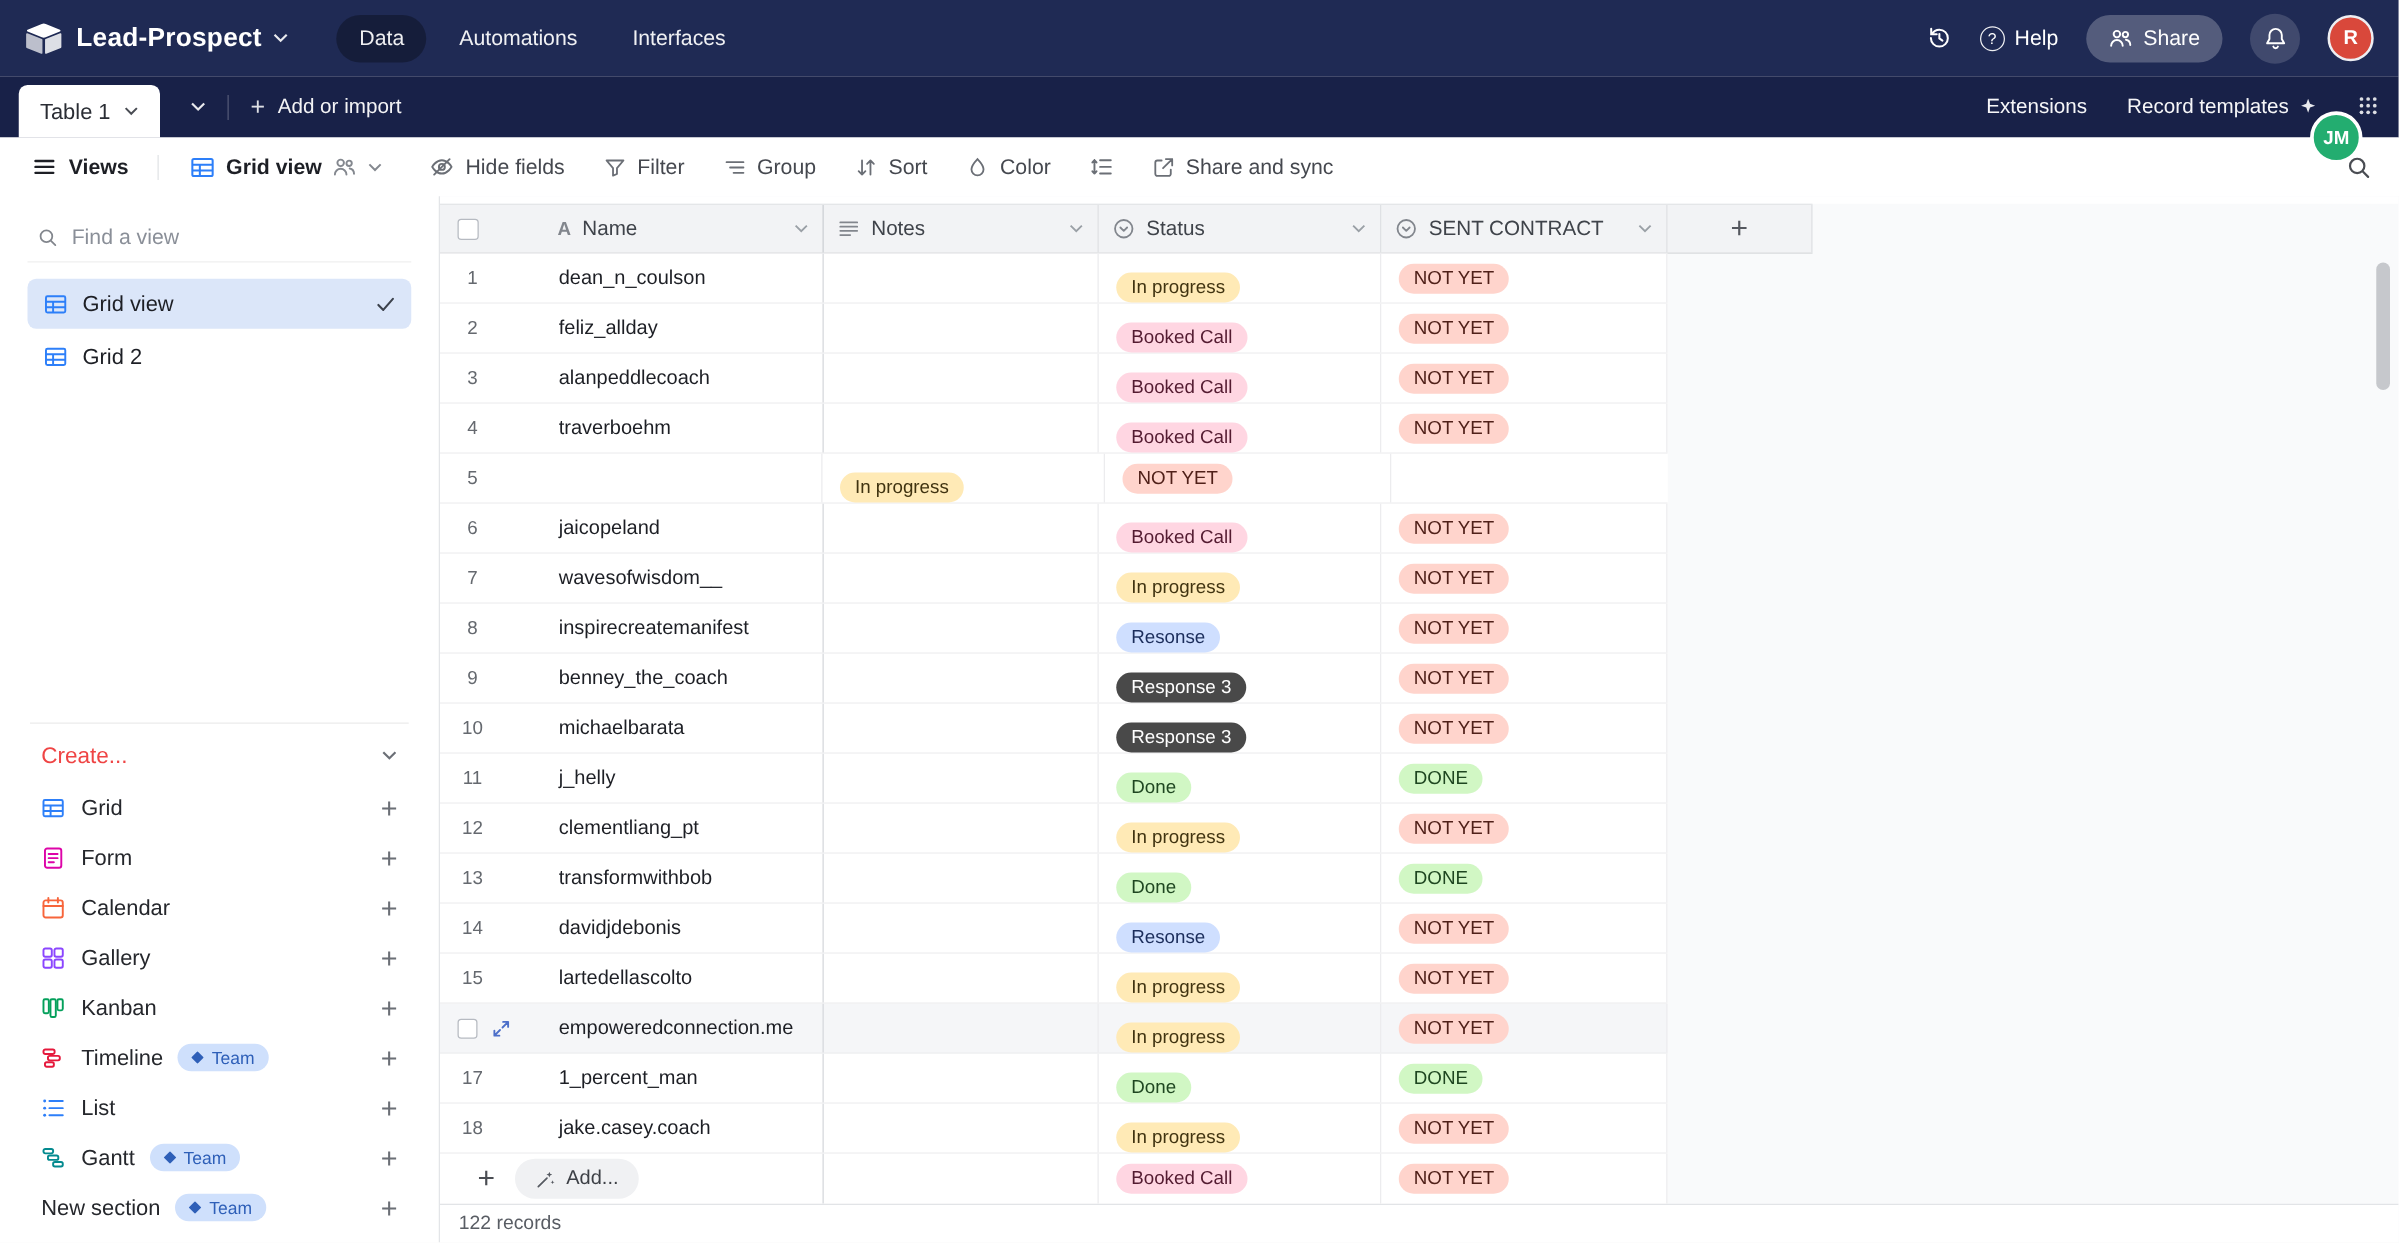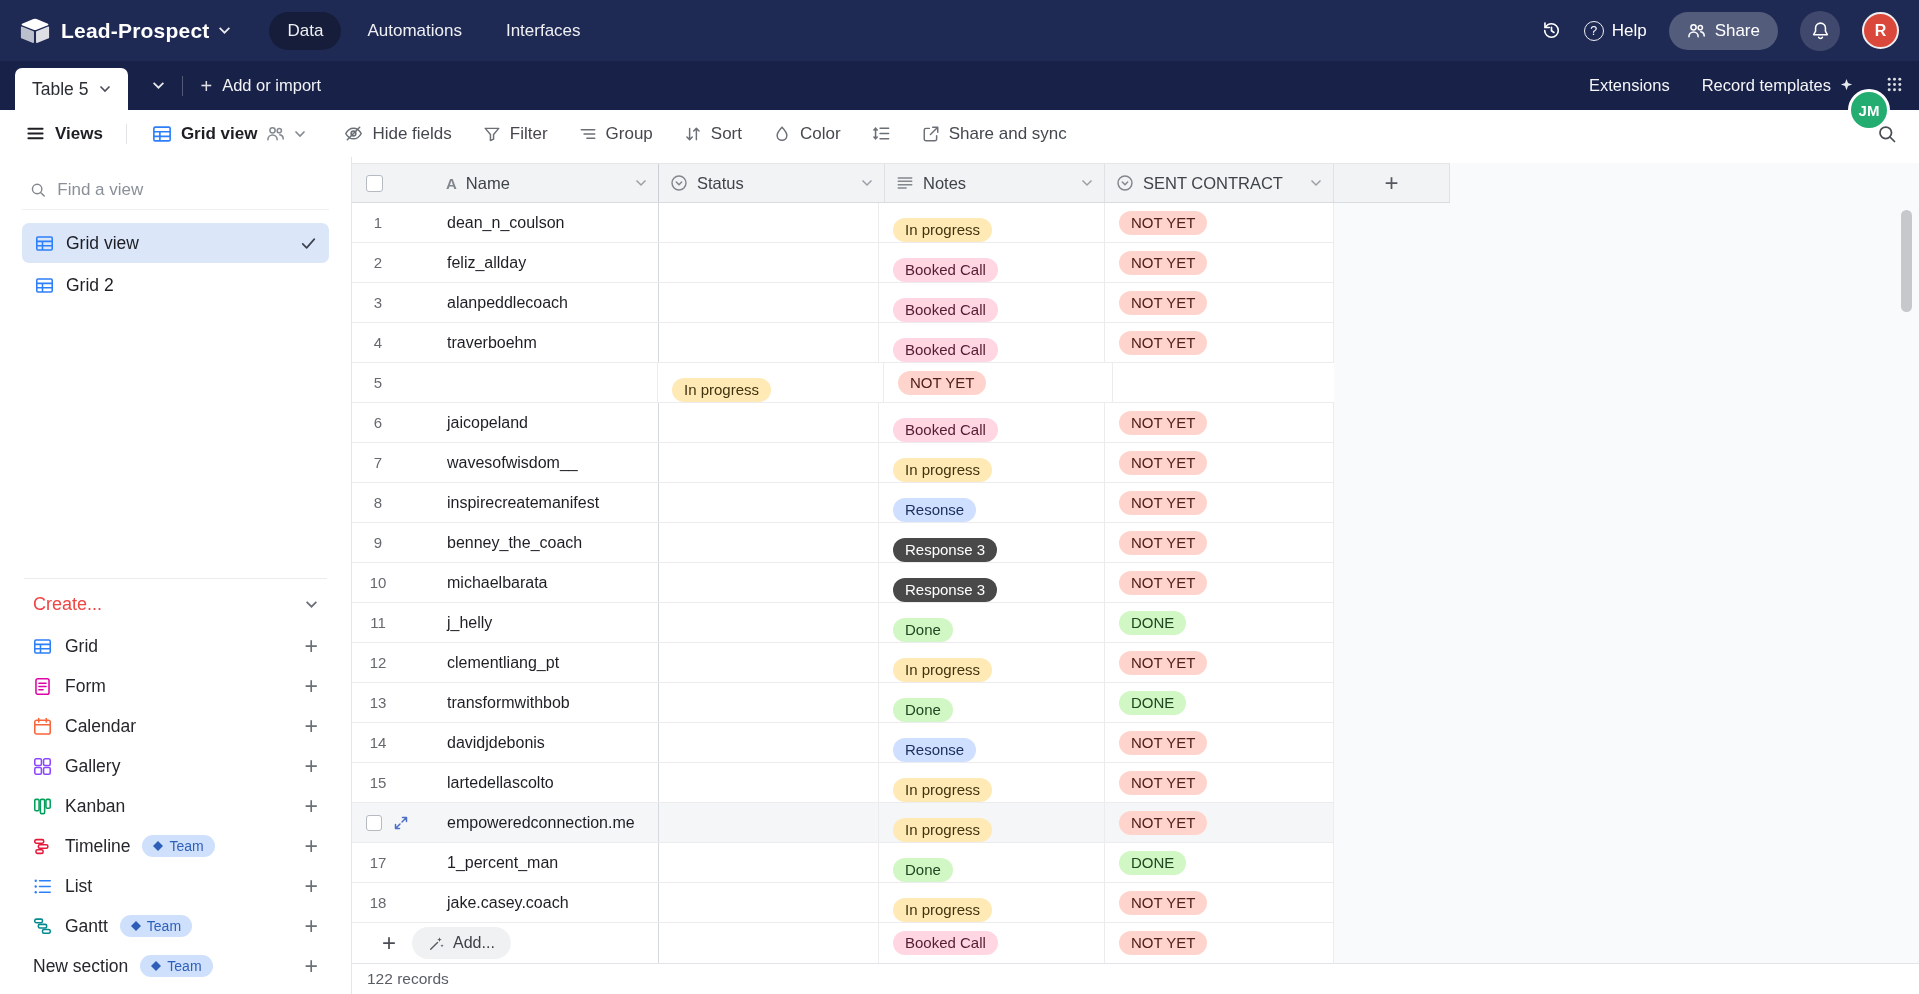--- a/index.html
+++ b/index.html
@@ -149,21 +149,21 @@
           <path d="M8 1.8a4.2 4.2 0 0 0-4.2 4.2v2.7L2.2 11.6h11.6L12.2 8.7V6A4.2 4.2 0 0 0 8 1.8z"></path>
           <path d="M6.4 13.8a1.7 1.7 0 0 0 3.2 0"></path>
         </svg>
     </span>
     <span class="avatar">R</span>
   </div>
 </header>
 
 <div class="tabbar">
   <div class="table-tab">
-    <span>Table 5</span>
+    <span>Table 1</span>
     <svg width="12" height="8" viewBox="0 0 12 8" fill="none" stroke="#4a4d54" stroke-width="1.6">
         <path d="M1.5 1.5 6 6l4.5-4.5"></path>
       </svg>
   </div>
   <span class="tab-list-chev">
     <svg width="13" height="9" viewBox="0 0 12 8" fill="none" stroke="rgba(255,255,255,.9)" stroke-width="1.6">
         <path d="M1.5 1.5 6 6l4.5-4.5"></path>
       </svg>
   </span>
   <span class="tabbar-sep"></span>
@@ -423,43 +423,43 @@
       </div>
       <div class="hcell h-name">
         <span class="ficon-a">A</span>
         <span>Name</span>
         <span class="h-chev">
             <svg width="12" height="8" viewBox="0 0 12 8" fill="none" stroke="#9aa0a6" stroke-width="1.5">
               <path d="M1.5 1.5 6 6l4.5-4.5"></path>
             </svg>
           </span>
       </div>
+      <div class="hcell h-notes">
+        <svg width="18" height="18" viewBox="0 0 16 16" fill="none" stroke="#82868d" stroke-width="1.3" stroke-linecap="round">
+            <path d="M2 3.5h12M2 6.5h12M2 9.5h12M2 12.5h7"></path>
+          </svg>
+        <span>Notes</span>
+        <span class="h-chev">
+            <svg width="12" height="8" viewBox="0 0 12 8" fill="none" stroke="#9aa0a6" stroke-width="1.5">
+              <path d="M1.5 1.5 6 6l4.5-4.5"></path>
+            </svg>
+          </span>
+      </div>
       <div class="hcell h-status">
         <svg width="18" height="18" viewBox="0 0 16 16" fill="none" stroke="#82868d" stroke-width="1.3" stroke-linecap="round" stroke-linejoin="round">
             <circle cx="8" cy="8" r="6.2"></circle>
             <path d="M5.6 7.1 8 9.5l2.4-2.4"></path>
           </svg>
         <span>Status</span>
         <span class="h-chev">
             <svg width="12" height="8" viewBox="0 0 12 8" fill="none" stroke="#9aa0a6" stroke-width="1.5">
               <path d="M1.5 1.5 6 6l4.5-4.5"></path>
             </svg>
           </span>
       </div>
-      <div class="hcell h-notes">
-        <svg width="18" height="18" viewBox="0 0 16 16" fill="none" stroke="#82868d" stroke-width="1.3" stroke-linecap="round">
-            <path d="M2 3.5h12M2 6.5h12M2 9.5h12M2 12.5h7"></path>
-          </svg>
-        <span>Notes</span>
-        <span class="h-chev">
-            <svg width="12" height="8" viewBox="0 0 12 8" fill="none" stroke="#9aa0a6" stroke-width="1.5">
-              <path d="M1.5 1.5 6 6l4.5-4.5"></path>
-            </svg>
-          </span>
-      </div>
       <div class="hcell h-sent">
         <svg width="18" height="18" viewBox="0 0 16 16" fill="none" stroke="#82868d" stroke-width="1.3" stroke-linecap="round" stroke-linejoin="round">
             <circle cx="8" cy="8" r="6.2"></circle>
             <path d="M5.6 7.1 8 9.5l2.4-2.4"></path>
           </svg>
         <span>SENT CONTRACT</span>
         <span class="h-chev">
             <svg width="12" height="8" viewBox="0 0 12 8" fill="none" stroke="#9aa0a6" stroke-width="1.5">
               <path d="M1.5 1.5 6 6l4.5-4.5"></path>
             </svg>

